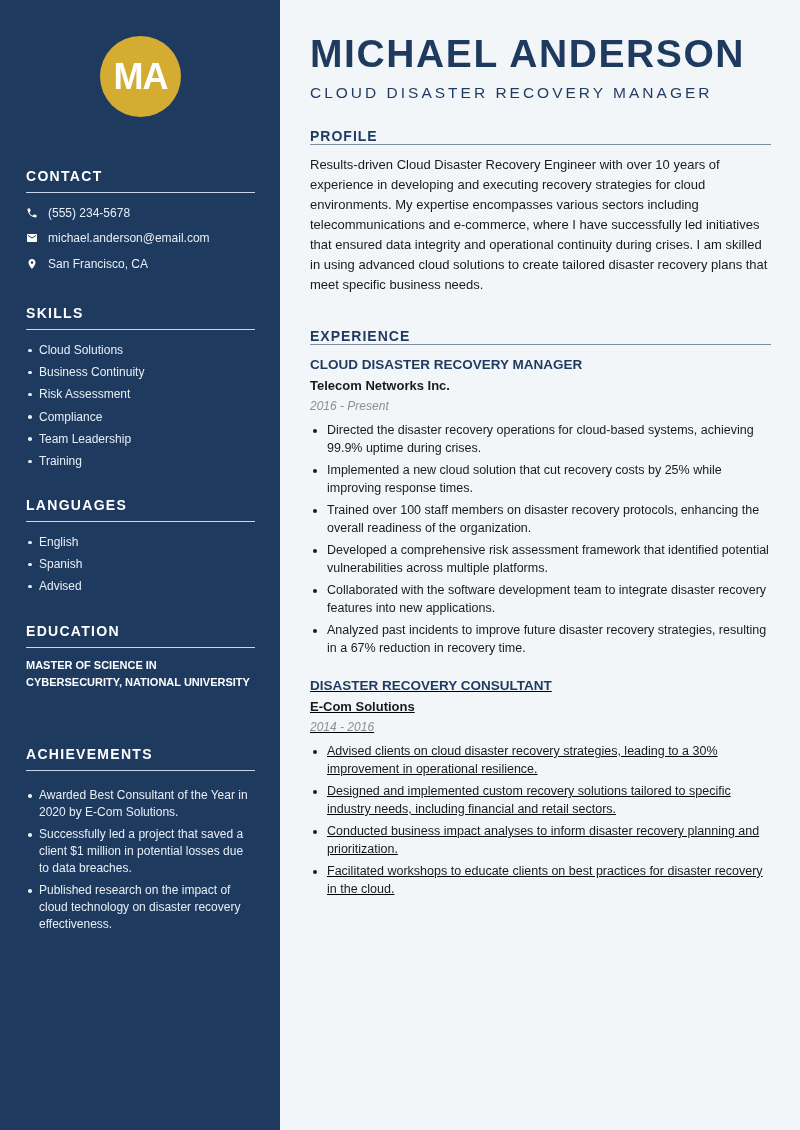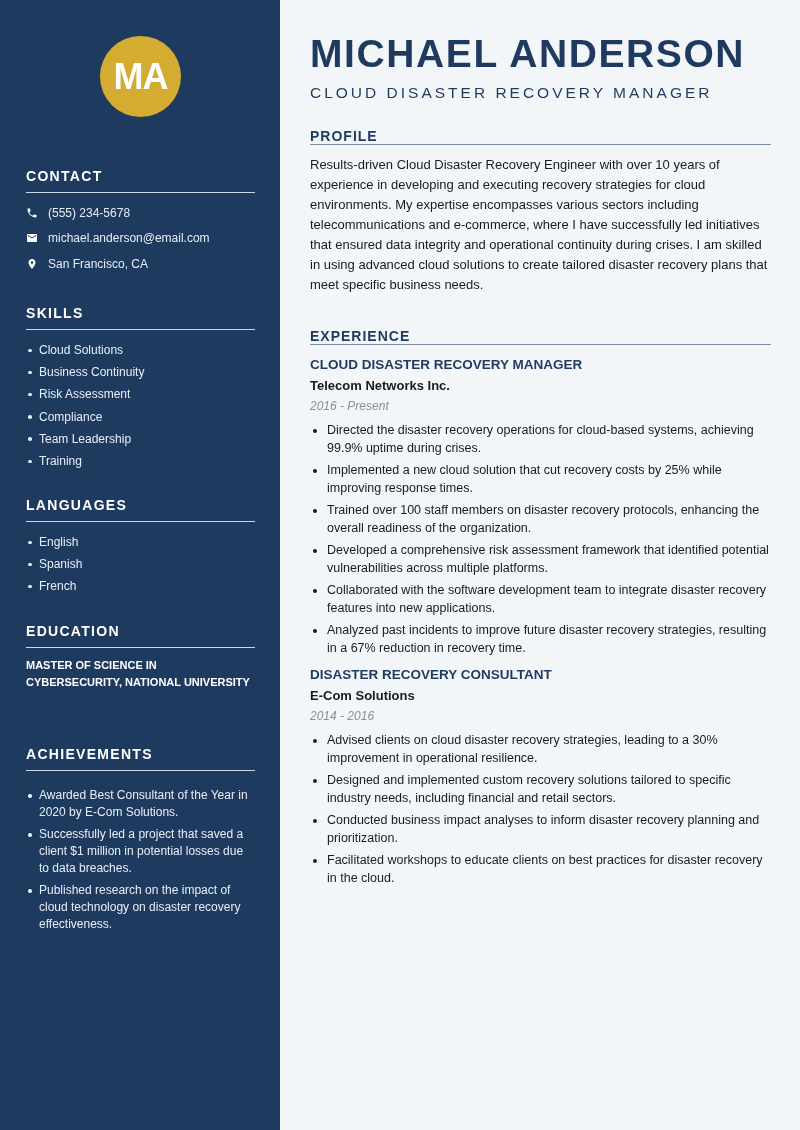--- a/index.html
+++ b/index.html
@@ -72,21 +72,21 @@
       <li>Team Leadership</li>
       <li>Training</li>
     </ul>
   </div>
 
   <div class="side-sec" style="top:497px;">
     <div class="side-h">LANGUAGES</div>
     <ul class="side-list">
       <li>English</li>
       <li>Spanish</li>
-      <li>French</li>
+      <li>Advised</li>
     </ul>
   </div>
 
   <div class="side-sec" style="top:623px;">
     <div class="side-h">EDUCATION</div>
     <div class="edu">MASTER OF SCIENCE IN CYBERSECURITY, NATIONAL UNIVERSITY</div>
   </div>
 
   <div class="side-sec" style="top:746px;">
     <div class="side-h">ACHIEVEMENTS</div>
@@ -117,21 +117,21 @@
       <ul class="bullets">
         <li>Directed the disaster recovery operations for cloud-based systems, achieving 99.9% uptime during crises.</li>
         <li>Implemented a new cloud solution that cut recovery costs by 25% while improving response times.</li>
         <li>Trained over 100 staff members on disaster recovery protocols, enhancing the overall readiness of the organization.</li>
         <li>Developed a comprehensive risk assessment framework that identified potential vulnerabilities across multiple platforms.</li>
         <li>Collaborated with the software development team to integrate disaster recovery features into new applications.</li>
         <li>Analyzed past incidents to improve future disaster recovery strategies, resulting in a 67% reduction in recovery time.</li>
       </ul>
     </div>
 
-    <div style="margin-top:10px;">
+    <div style="margin-top:21px;text-decoration:underline;">
       <div class="job-title">DISASTER RECOVERY CONSULTANT</div>
       <div class="company">E-Com Solutions</div>
       <div class="dates">2014 - 2016</div>
       <ul class="bullets">
         <li>Advised clients on cloud disaster recovery strategies, leading to a 30% improvement in operational resilience.</li>
         <li>Designed and implemented custom recovery solutions tailored to specific industry needs, including financial and retail sectors.</li>
         <li>Conducted business impact analyses to inform disaster recovery planning and prioritization.</li>
         <li>Facilitated workshops to educate clients on best practices for disaster recovery in the cloud.</li>
       </ul>
     </div>

